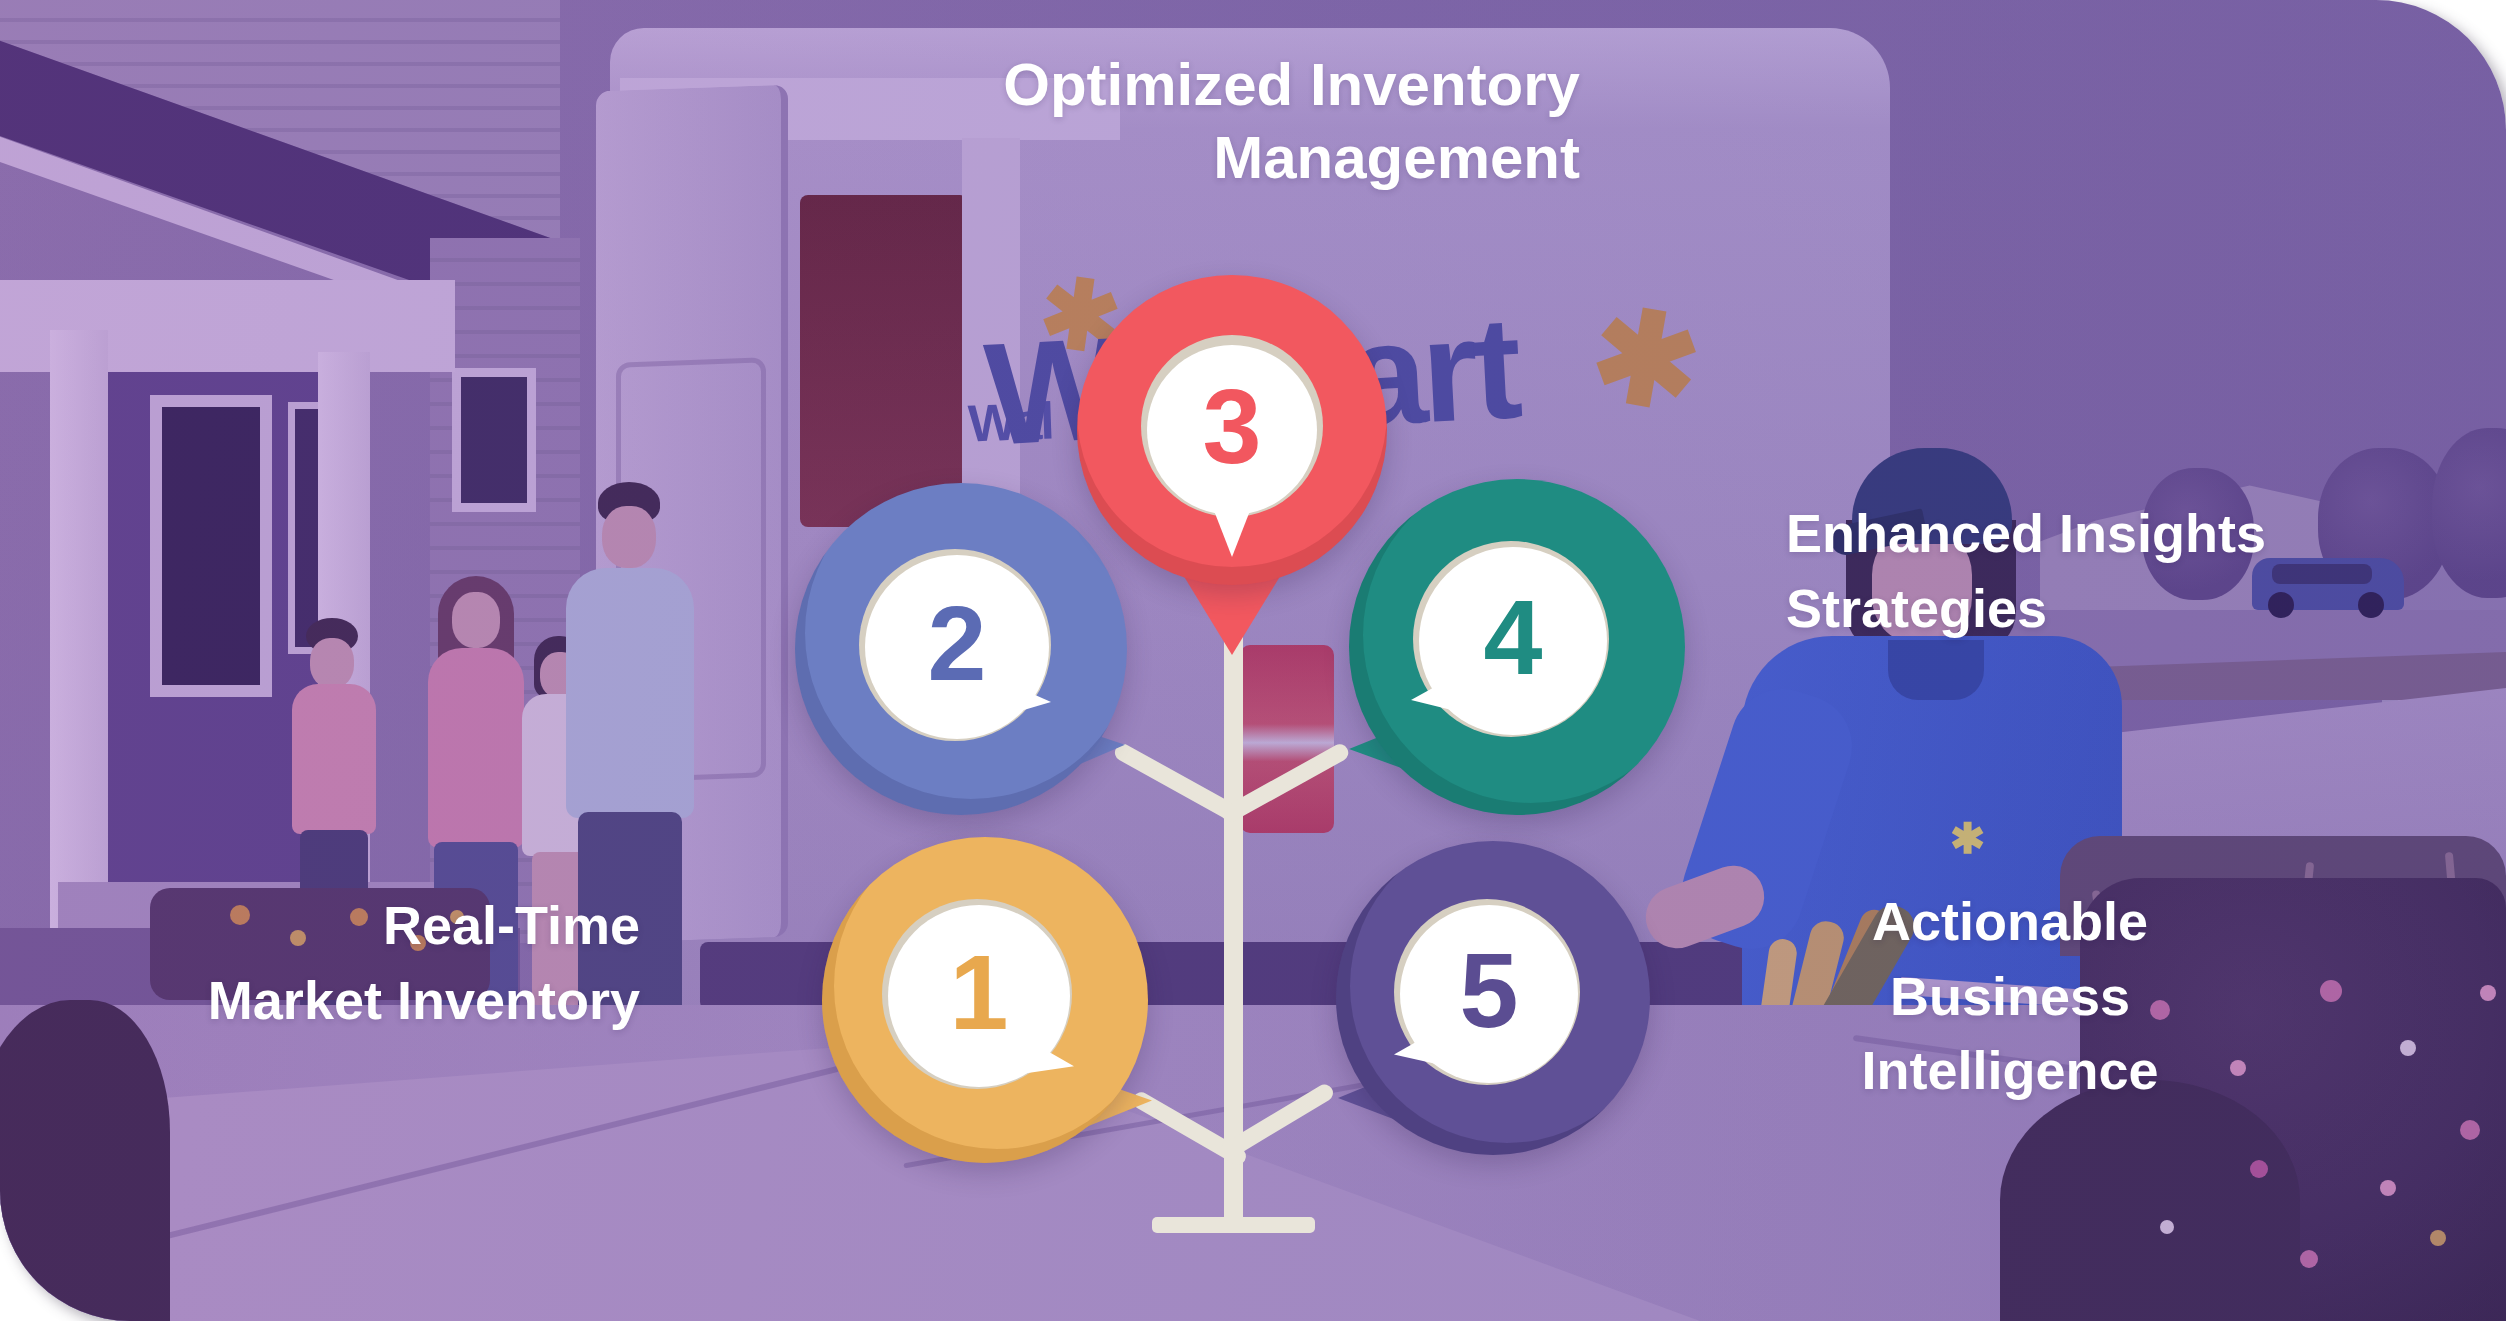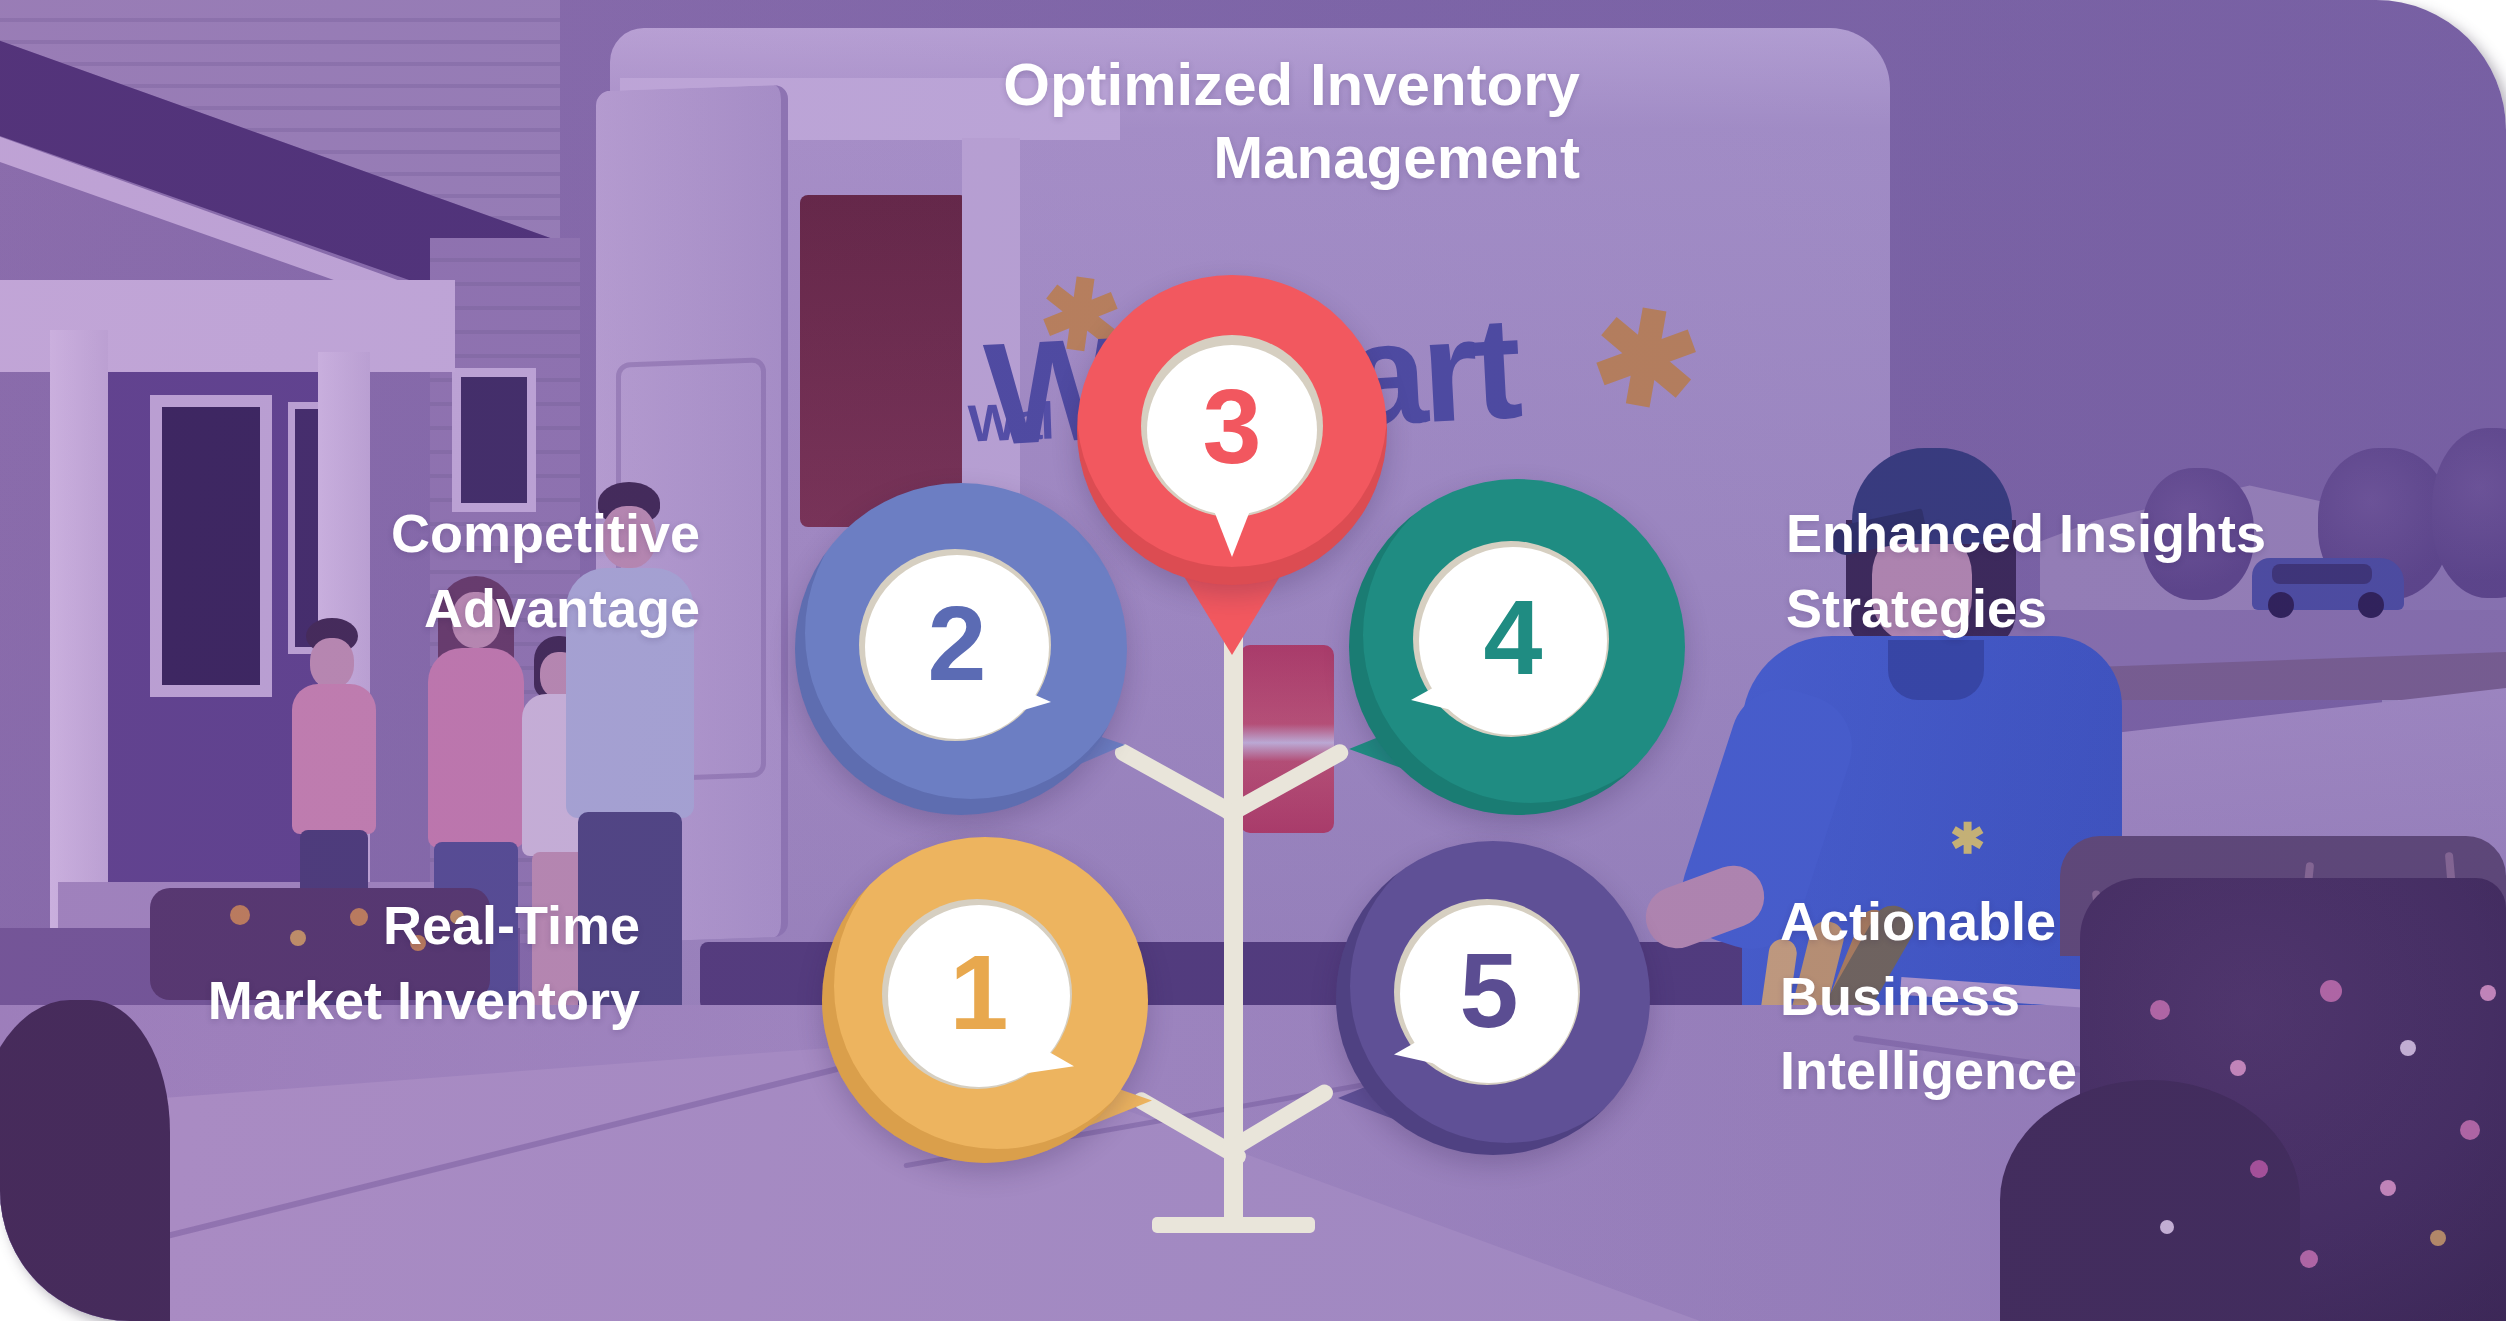--- a/index.html
+++ b/index.html
@@ -232,21 +232,21 @@
   .m5 .inner-tail{left:58px;top:172px;width:78px;height:64px;background:#fff;
                   clip-path:polygon(0 65%,88% 4%,100% 92%);}
   .m5 .num{left:64px;top:64px;width:178px;height:178px;color:#5B4D92;}
 
   
   .lbl{color:#fff;font-weight:bold;white-space:pre-line;text-shadow:0 2px 6px rgba(40,20,70,.18);}
   .lbl-top{left:890px;top:48px;width:690px;text-align:right;font-size:60px;line-height:1.22;}
   .lbl-2{left:300px;top:496px;width:400px;text-align:right;font-size:54px;line-height:1.38;}
   .lbl-1{left:180px;top:888px;width:460px;text-align:right;font-size:54px;line-height:1.38;}
   .lbl-4{left:1786px;top:496px;width:560px;text-align:left;font-size:54px;line-height:1.38;}
-  .lbl-5{left:1780px;top:884px;width:460px;text-align:left;font-size:54px;line-height:1.38;}
+  .lbl-5{left:1780px;top:884px;width:460px;text-align:center;font-size:54px;line-height:1.38;}
 </style>
 </head>
 <body>
 
 <div id="card">
 
   <div class="sky"></div>
 
   <div class="far-row"></div>
   <div class="tree tree3"></div>
@@ -416,22 +416,20 @@
     <div class="tail"></div>
     <div class="circle"></div>
     <div class="ring"></div>
     <div class="inner-tail"></div>
     <div class="inner"></div>
     <div class="num">3</div>
   </div>
 
   <div class="lbl lbl-top">Optimized Inventory
 Management</div>
-  <div class="lbl lbl-2">Competitive
-Advantage</div>
   <div class="lbl lbl-1">Real-Time
 Market Inventory</div>
   <div class="lbl lbl-4">Enhanced Insights
 Strategies</div>
   <div class="lbl lbl-5">Actionable
 Business
 Intelligence</div>
 
 </div>
 

